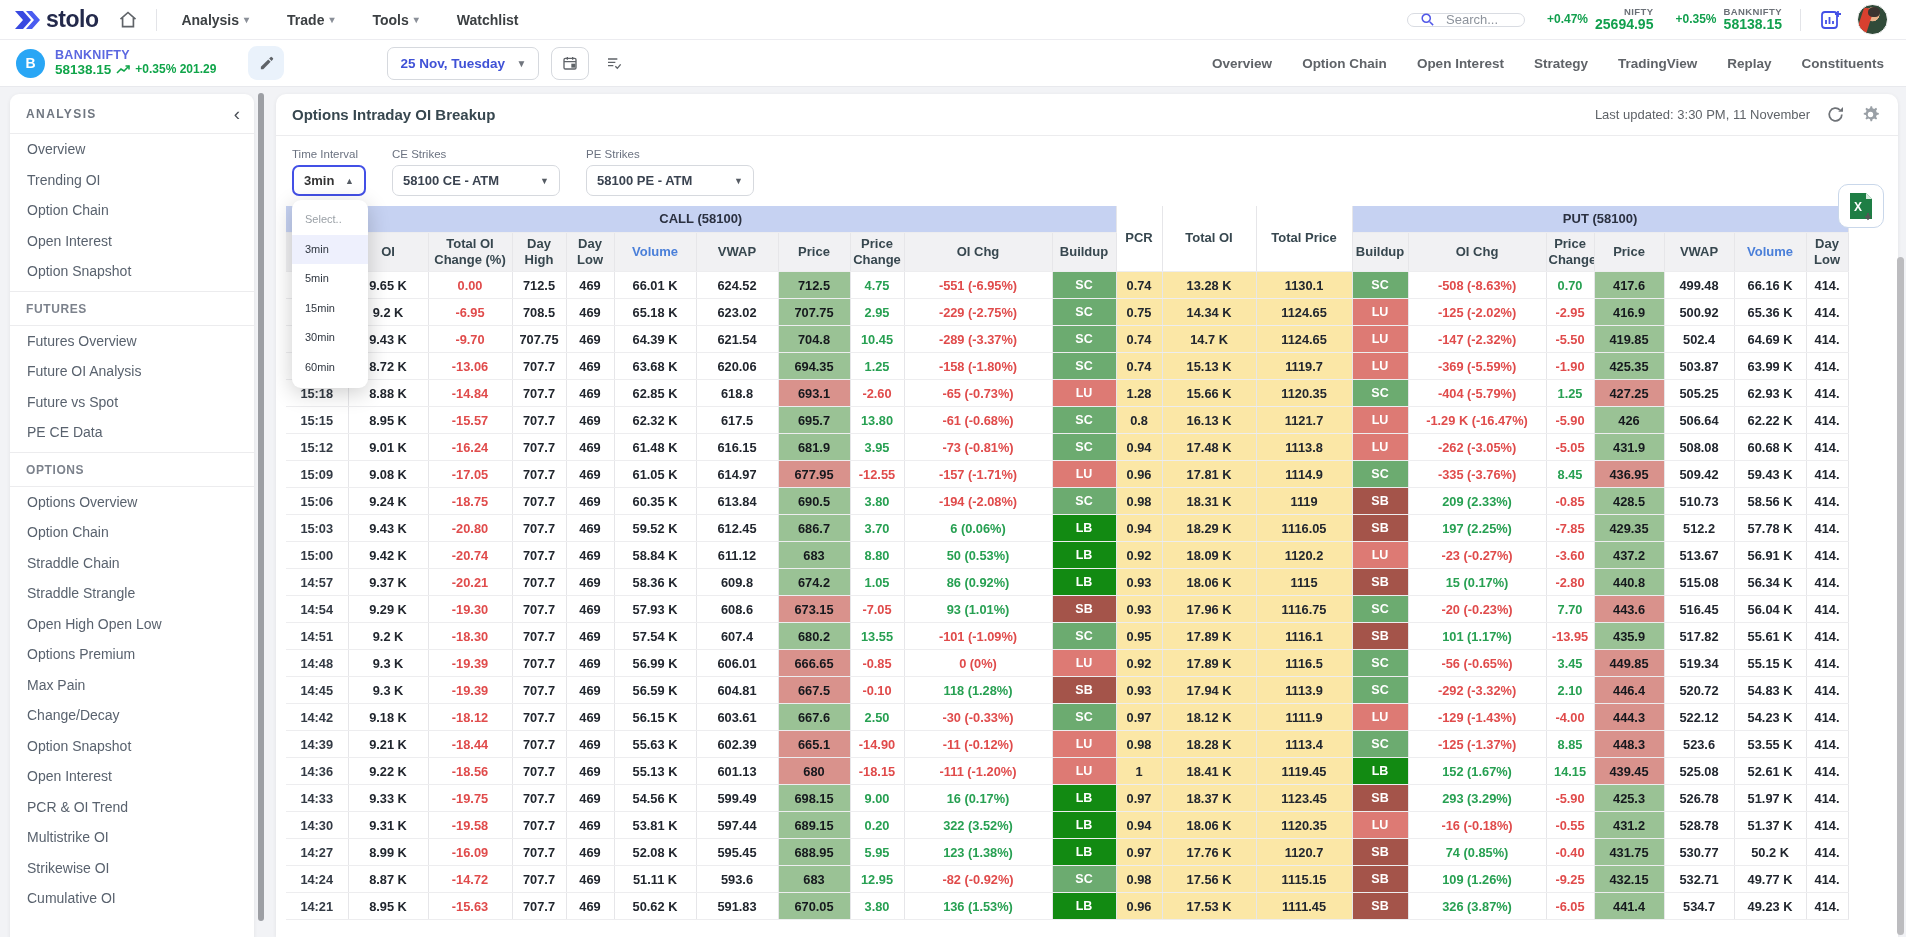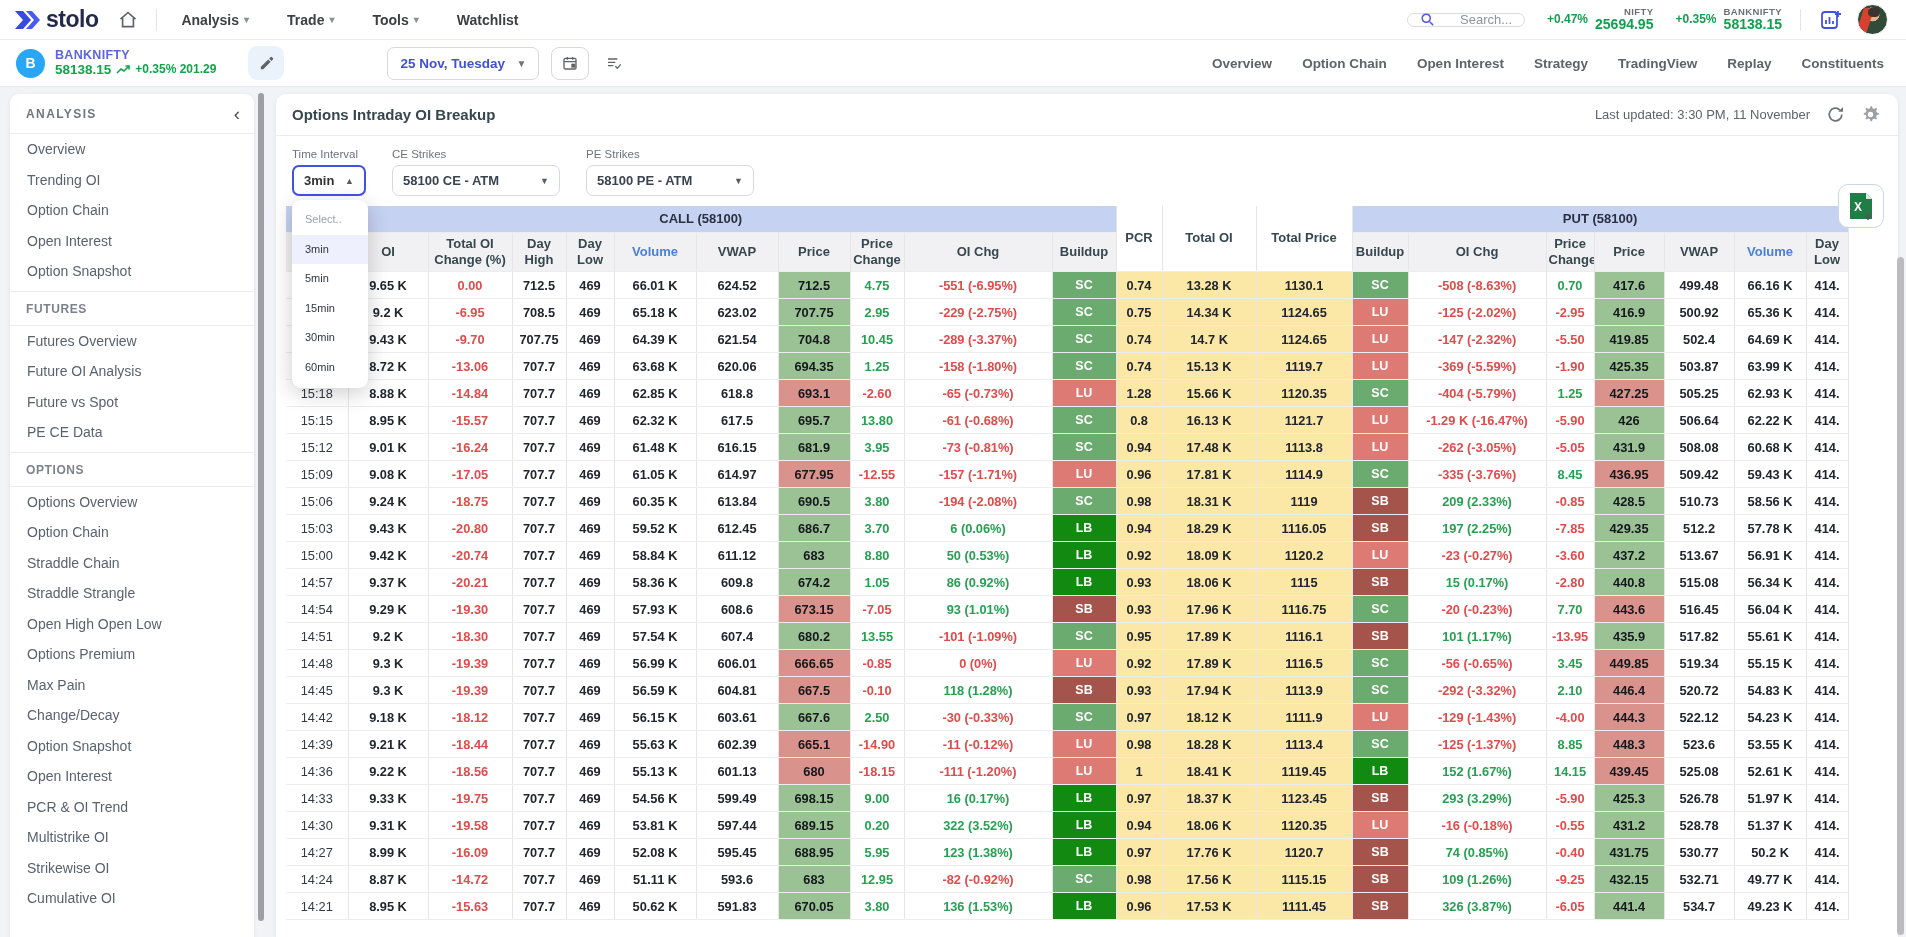--- a/index.html
+++ b/index.html
@@ -11,21 +11,21 @@
   .topnav { height:40px; background:#fff; display:flex; align-items:center; padding:0 18px 0 14px; border-bottom:1px solid #ececf0; position:relative; z-index:50;}
   .logo { display:flex; align-items:center; gap:2px; cursor:pointer; }
   .logo-text { font-size:23px; font-weight:bold; color:#23294b; letter-spacing:-0.5px; }
   .icon-btn { display:flex; align-items:center; justify-content:center; cursor:pointer; background:none; border:none; }
   .home-btn { margin-left:20px; }
   .vdiv { width:1px; height:22px; background:#e3e4e8; margin:0 18px; }
   .nav-menus { display:flex; align-items:center; gap:38px; margin-left:6px; }
   .nav-menu { display:flex; align-items:center; gap:5px; font-size:14px; color:#3c4043; font-weight:bold; cursor:pointer; }
   .nav-menu .caret { font-size:10px; color:#8a8f98; }
   .spacer { flex:1; }
-  .search-pill { display:flex; align-items:center; gap:25px; border:1px solid #d9dce2; border-radius:16px; height:14px; padding:0 12px; width:118px; background:#fff; }
+  .search-pill { display:flex; align-items:center; gap:11px; border:1px solid #d9dce2; border-radius:16px; height:14px; padding:0 12px; width:118px; background:#fff; }
   .search-pill input { border:none; outline:none; width:70px; font-size:13px; color:#444; background:transparent; font-family:"Liberation Sans",sans-serif;}
   .search-pill input::placeholder { color:#8d939c; }
   .tickers { display:flex; align-items:center; gap:22px; margin-left:22px; }
   .ticker { display:flex; align-items:center; gap:7px; }
   .tchg { font-size:12px; font-weight:bold; color:#12a04e; }
   .tcol { display:flex; flex-direction:column; align-items:flex-end; line-height:1.1; }
   .tlabel { font-size:9.5px; font-weight:bold; color:#6b7077; letter-spacing:.4px; }
   .tvalue { font-size:14px; font-weight:bold; color:#12a04e; }
   .avatar { width:31px; height:31px; border-radius:50%; overflow:hidden; cursor:pointer; background:radial-gradient(circle at 50% 32%, #e9b28a 0 28%, #314b39 30% 100%); position:relative; border:1px solid #eee;}
   .avatar::after{content:""; position:absolute; left:2px; top:3px; width:10px; height:26px; background:#d8402f; transform:rotate(18deg); border-radius:3px;}
@@ -81,21 +81,21 @@
   
   .table-wrap { margin-left:10px; overflow:hidden; }
   table { border-collapse:collapse; table-layout:fixed; width:1562px; }
   th, td { border-right:1px solid #e6e6e9; border-bottom:1px solid #ededef; overflow:hidden; white-space:nowrap; }
   thead th { background:#f1f1f3; color:#37474f; font-size:13px; font-weight:bold; text-align:center; vertical-align:middle; padding:3px 2px; line-height:1.25; white-space:normal; }
   th.band { background:#c6d2f2; color:#2a3040; height:26px; font-size:13px; }
   th.mid { background:#fff; }
   th.bluecol { color:#4a7fd9; cursor:pointer; }
   tbody td { height:27px; font-size:12.8px; text-align:center; color:#21262e; background:#fff; }
   td.num { font-weight:bold; }
-  td.time-c { font-weight:normal; color:#333a44; }
+  td.time-c { font-weight:bold; color:#333a44; }
   td.y { background:#fbe7a6; }
   td.pos { color:#27a052; } td.neg { color:#e04b4b; }
   td.bg-g { background:#9ac295; color:#15181d; }
   td.bg-r { background:#d9928c; color:#15181d; }
   td.badge { color:#fff; font-weight:bold; font-size:12.5px; }
   td.bu-SC { background:#6cab70; } td.bu-LU { background:#dd7a74; }
   td.bu-SB { background:#a4544a; } td.bu-LB { background:#128a12; }
 
   .v-scroll { position:absolute; right:2px; top:170px; width:7px; height:678px; background:#bcbcbf; border-radius:4px; z-index:70; }
   svg { display:block; }

